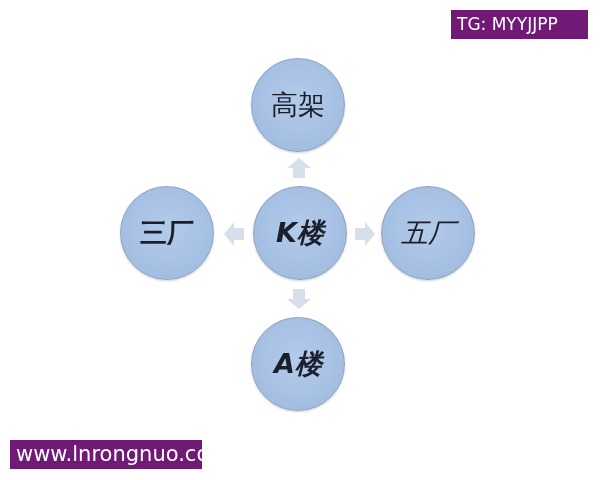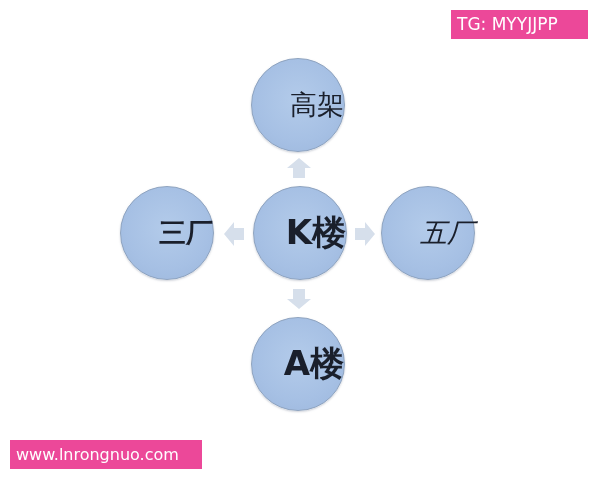--- a/index.html
+++ b/index.html
@@ -1,28 +1,28 @@
 <!DOCTYPE html>
 <html><head>
 <meta charset="utf-8">
 <style>
   html, body { margin:0; padding:0; }
   body { width:600px; height:480px; background:#ffffff; position:relative; overflow:hidden;
          font-family:"DejaVu Sans", sans-serif; }
   .node { position:absolute; width:94px; height:94px; border-radius:50%;
           background:radial-gradient(circle at 50% 45%, #b3cbea 0%, #a6c0e4 60%, #9bb6dc 100%);
           border:1.5px solid #8ea3bf; box-sizing:border-box;
-          display:flex; align-items:center; justify-content:flex-end;
+          display:flex; align-items:center; justify-content:center;
           box-shadow:0 1px 2px rgba(120,130,150,0.35); }
   .node span { font-size:27px; color:#1a1f2b; font-family:"DejaVu Serif", serif; letter-spacing:0px; }
-  .node span.bold { font-family:"DejaVu Sans", sans-serif; font-weight:bold; font-size:34px; }
+  .node span.bold { font-family:"DejaVu Sans", sans-serif; font-weight:bold; font-size:27px;font-style:italic; }
   .arrow { position:absolute; }
-  .wm { position:absolute; background:#ec4899; color:#ffffff; font-family:"DejaVu Sans", sans-serif; }
+  .wm { position:absolute; background:#701a75; color:#ffffff; font-family:"DejaVu Sans", sans-serif; }
   #wm-top { left:451px; top:10px; width:137px; height:29px; font-size:17px; line-height:29px; padding-left:6px; box-sizing:border-box; }
-  #wm-bottom { left:10px; top:440px; width:192px; height:29px; font-size:16px; line-height:29px; padding-left:6px; box-sizing:border-box; }
+  #wm-bottom { left:10px; top:440px; width:192px; height:29px; font-size:21px; line-height:29px; padding-left:6px; box-sizing:border-box; }
 </style>
 </head>
 <body>
 
 <div id="wm-top" class="wm">TG: MYYJJPP</div>
 
 <div class="node" style="left:251px; top:58px;">
   <span>高架</span>
 </div>
 

